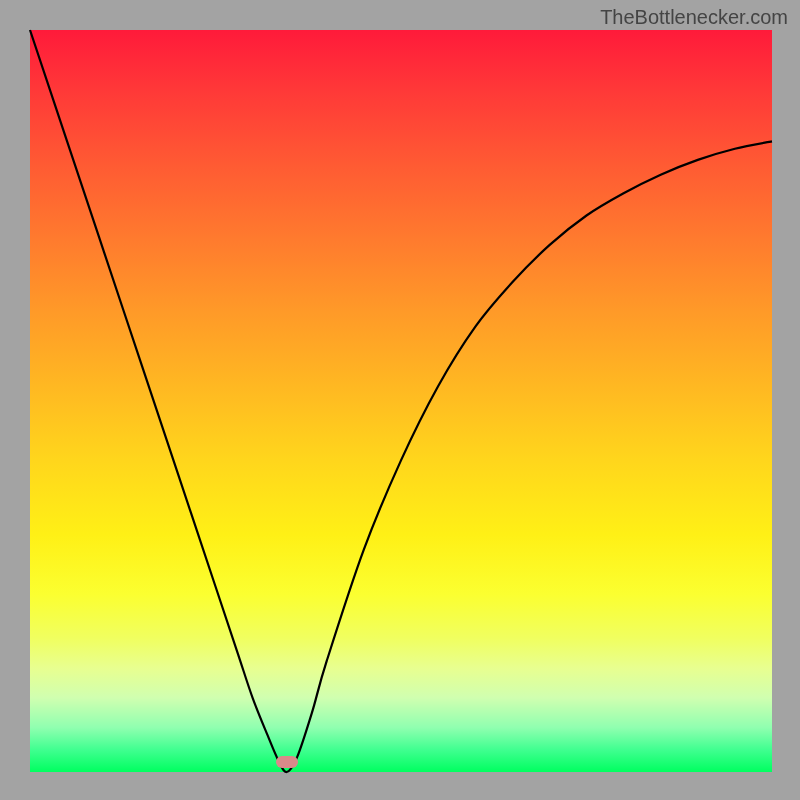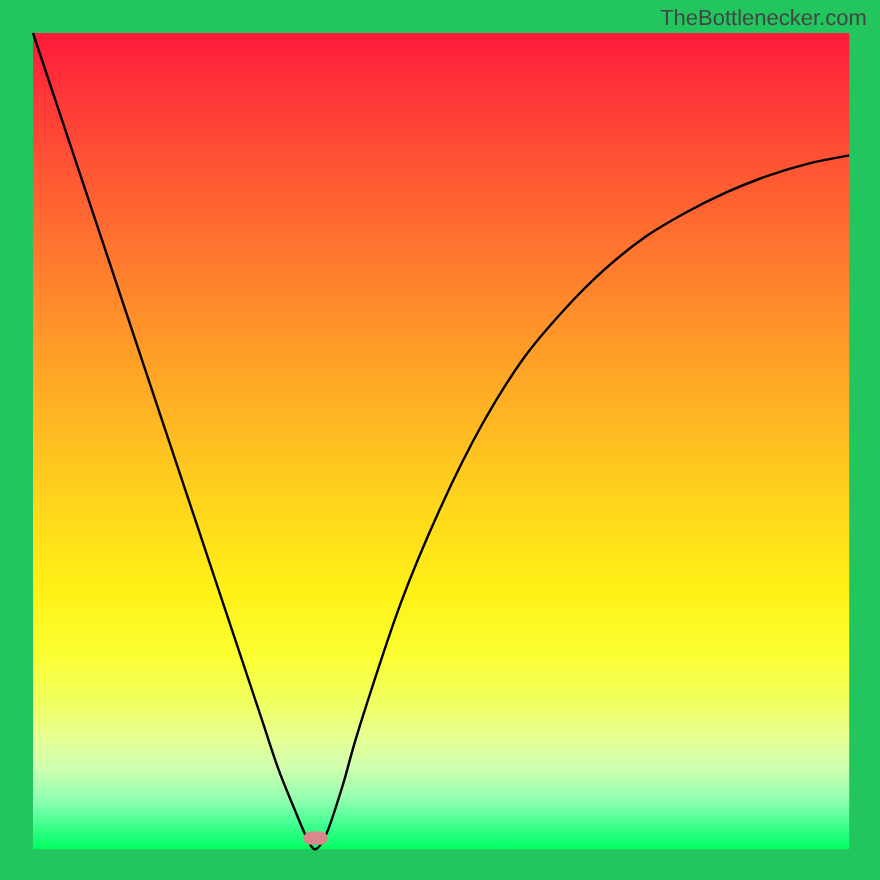--- a/index.html
+++ b/index.html
@@ -1,17 +1,17 @@
 <!DOCTYPE html>
 <html><head>
 <meta charset="utf-8">
 <style>
   * { margin: 0; padding: 0; box-sizing: border-box; }
   body { width: 800px; height: 800px; background: #000; position: relative; font-family: Arial, sans-serif; }
-  .frame { position: absolute; top: 0; left: 0; width: 800px; height: 800px; background: #22c55e; }
+  .frame { position: absolute; top: 0; left: 0; width: 800px; height: 800px; background: #a3a3a3; }
   .plot-area { position: absolute; background: linear-gradient(to bottom,
     #ff1a3a 0%,
     #ff3838 8%,
     #ff5a33 18%,
     #ff7a2e 28%,
     #ff9a28 38%,
     #ffb822 48%,
     #ffd61c 58%,
     #fff016 68%,
     #fbff30 76%,

